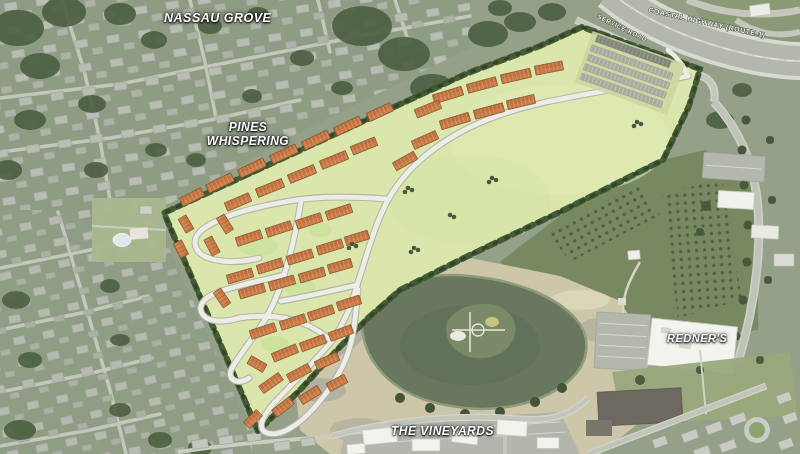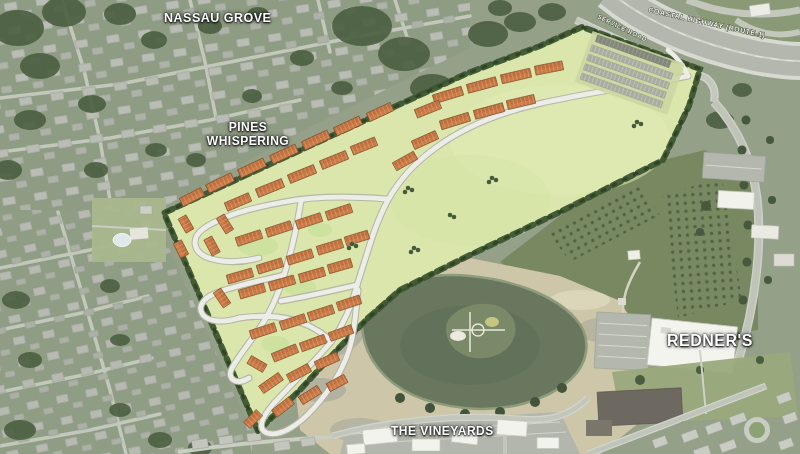--- a/index.html
+++ b/index.html
@@ -1,23 +1,23 @@
 <!DOCTYPE html>
 <html><head>
 <meta charset="utf-8">
 <style>
   html,body{margin:0;padding:0;background:#222;}
   .stage{position:relative;width:800px;height:454px;overflow:hidden;font-family:"Liberation Sans",sans-serif;background:#95a089;}
   .stage svg{position:absolute;left:0;top:0;display:block;}
   .lbl{position:absolute;color:#fff;font-weight:bold;letter-spacing:.5px;
        text-shadow:0 1px 2px rgba(0,0,0,.95),0 0 2px rgba(0,0,0,.9),0 0 4px rgba(0,0,0,.7);
-       white-space:nowrap;}
+       white-space:nowrap;font-style:italic;}
   .lbl-nassau{left:164px;top:11px;font-size:12.5px;}
   .lbl-whisp{left:192px;top:120px;width:112px;text-align:center;font-size:12px;line-height:14px;}
-  .lbl-redners{left:667px;top:332px;font-size:16px;}
+  .lbl-redners{left:667px;top:332px;font-size:11px;}
   .lbl-vineyards{left:391px;top:424px;font-size:12px;}
 </style>
 </head>
 <body>
 
 <div class="stage">
 <svg width="800" height="454" viewBox="0 0 800 454">
   <defs>
     <pattern id="units" width="4" height="10" patternUnits="userSpaceOnUse">
       <rect width="4" height="10" fill="#c06f3d"></rect>

